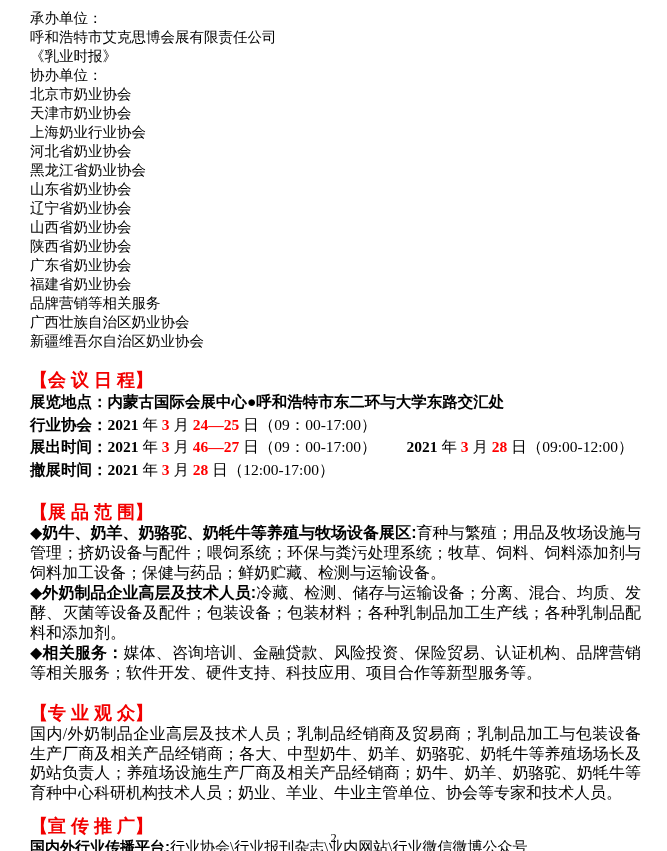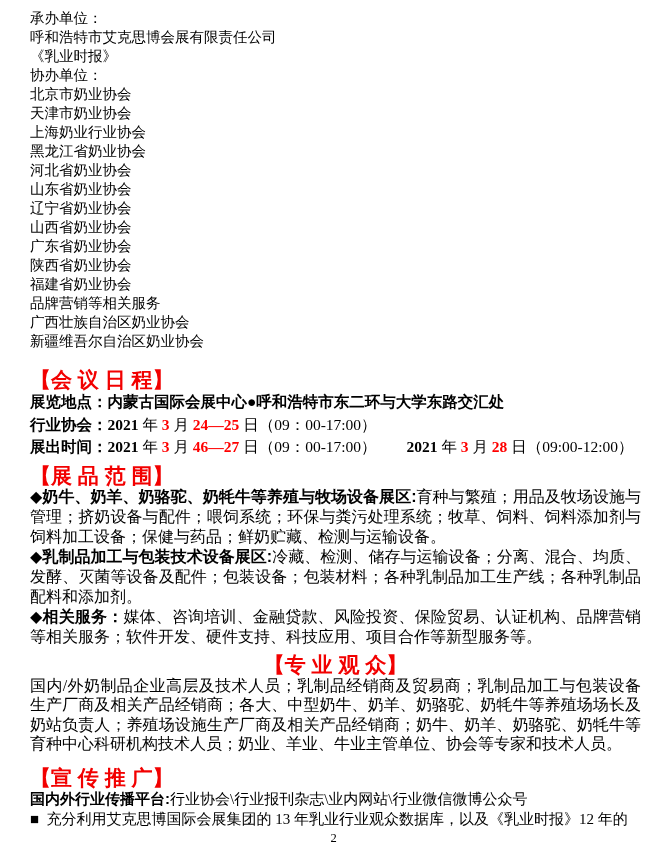--- a/index.html
+++ b/index.html
@@ -17,26 +17,26 @@
   }
   
   .kv { display: flex; font-size: 14.5px; line-height: 19px; flex-direction: column; }
   .kv .lab { width: 85px; flex-shrink: 0; }
   .kv .vals { flex: 1; }
   
   .sec-head {
     color: #f20000;
     font-family: "Liberation Sans", "DejaVu Sans", sans-serif;
     font-weight: bold;
-    font-size: 21px;
+    font-size: 18px;
     line-height: 22px;
   }
   .mt-lg { margin-top: 18px; }
-  .mt-sm { margin-top: 6px; }
-  .mt-md { margin-top: 7px; text-align: center; }
+  .mt-sm { margin-top: 20px; }
+  .mt-md { margin-top: 19px; }
   .mt-xl { margin-top: 13px; }
   
   .sched-row {
     font-size: 15.5px;
     line-height: 22.5px;
     white-space: nowrap;
   }
   .hei {
     font-family: "Liberation Sans", "DejaVu Sans", sans-serif;
     font-weight: bold;
@@ -73,52 +73,55 @@
         <div>呼和浩特市艾克思博会展有限责任公司</div>
         <div>《乳业时报》</div>
       </div>
     </div>
     <div class="kv">
       <span class="lab">协办单位：</span>
       <div class="vals">
         <div>北京市奶业协会</div>
         <div>天津市奶业协会</div>
         <div>上海奶业行业协会</div>
+        <div>河北省奶业协会</div>
         <div>黑龙江省奶业协会</div>
-        <div>河北省奶业协会</div>
         <div>山东省奶业协会</div>
         <div>辽宁省奶业协会</div>
         <div>山西省奶业协会</div>
+        <div>陕西省奶业协会</div>
         <div>广东省奶业协会</div>
-        <div>陕西省奶业协会</div>
         <div>福建省奶业协会</div>
         <div>品牌营销等相关服务</div>
         <div>广西壮族自治区奶业协会</div>
         <div>新疆维吾尔自治区奶业协会</div>
       </div>
     </div>
   </section>
 
   <section>
     <h3 class="sec-head mt-lg">【会 议 日 程】</h3>
     <div class="sched-row">
       <span class="hei">展览地点：</span><span class="hei">内蒙古国际会展中心●呼和浩特市东二环与大学东路交汇处</span>
     </div>
     <div class="sched-row">
       <span class="hei">行业协会：</span><span class="num">2021</span><span> 年 </span><span class="red">3</span><span> 月 </span><span class="red">24—25</span><span> 日</span><span>（09：00-17:00）</span>
     </div>
     <div class="sched-row">
       <span class="hei">展出时间：</span><span class="num">2021</span><span> 年 </span><span class="red">3</span><span> 月 </span><span class="red">46—27</span><span> 日</span><span>（09：00-17:00）</span><span class="gap-left num">2021</span><span> 年 </span><span class="red">3</span><span> 月 </span><span class="red">28</span><span> 日</span><span>（09:00-12:00）</span>
     </div>
+    <div class="sched-row">
+      <span class="hei">撤展时间：</span><span class="num">2021</span><span> 年 </span><span class="red">3</span><span> 月 </span><span class="red">28</span><span> 日</span><span>（12:00-17:00）</span>
+    </div>
   </section>
 
   <section>
     <h3 class="sec-head mt-sm">【展 品 范 围】</h3>
     <p class="para"><b class="hei">◆奶牛、奶羊、奶骆驼、奶牦牛等养殖与牧场设备展区:</b><span>育种与繁殖；用品及牧场设施与管理；挤奶设备与配件；喂饲系统；环保与粪污处理系统；牧草、饲料、饲料添加剂与饲料加工设备；保健与药品；鲜奶贮藏、检测与运输设备。</span></p>
-    <p class="para"><b class="hei">◆乳制品加工与包装技术设备展区:</b><span>冷藏、检测、储存与运输设备；分离、混合、均质、发酵、灭菌等设备及配件；包装设备；包装材料；各种乳制品加工生产线；各种乳制品配料和添加剂。</span></p>
+    <p class="para"><b class="hei">◆外奶制品企业高层及技术人员:</b><span>冷藏、检测、储存与运输设备；分离、混合、均质、发酵、灭菌等设备及配件；包装设备；包装材料；各种乳制品加工生产线；各种乳制品配料和添加剂。</span></p>
     <p class="para"><b class="hei">◆相关服务：</b><span>媒体、咨询培训、金融贷款、风险投资、保险贸易、认证机构、品牌营销等相关服务；软件开发、硬件支持、科技应用、项目合作等新型服务等。</span></p>
   </section>
 
   <section>
     <h3 class="sec-head mt-md">【专 业 观 众】</h3>
     <p class="para aud">国内/外奶制品企业高层及技术人员；乳制品经销商及贸易商；乳制品加工与包装设备生产厂商及相关产品经销商；各大、中型奶牛、奶羊、奶骆驼、奶牦牛等养殖场场长及奶站负责人；养殖场设施生产厂商及相关产品经销商；奶牛、奶羊、奶骆驼、奶牦牛等育种中心科研机构技术人员；奶业、羊业、牛业主管单位、协会等专家和技术人员。</p>
   </section>
 
   <section>
     <h3 class="sec-head mt-xl">【宣 传 推 广】</h3>

